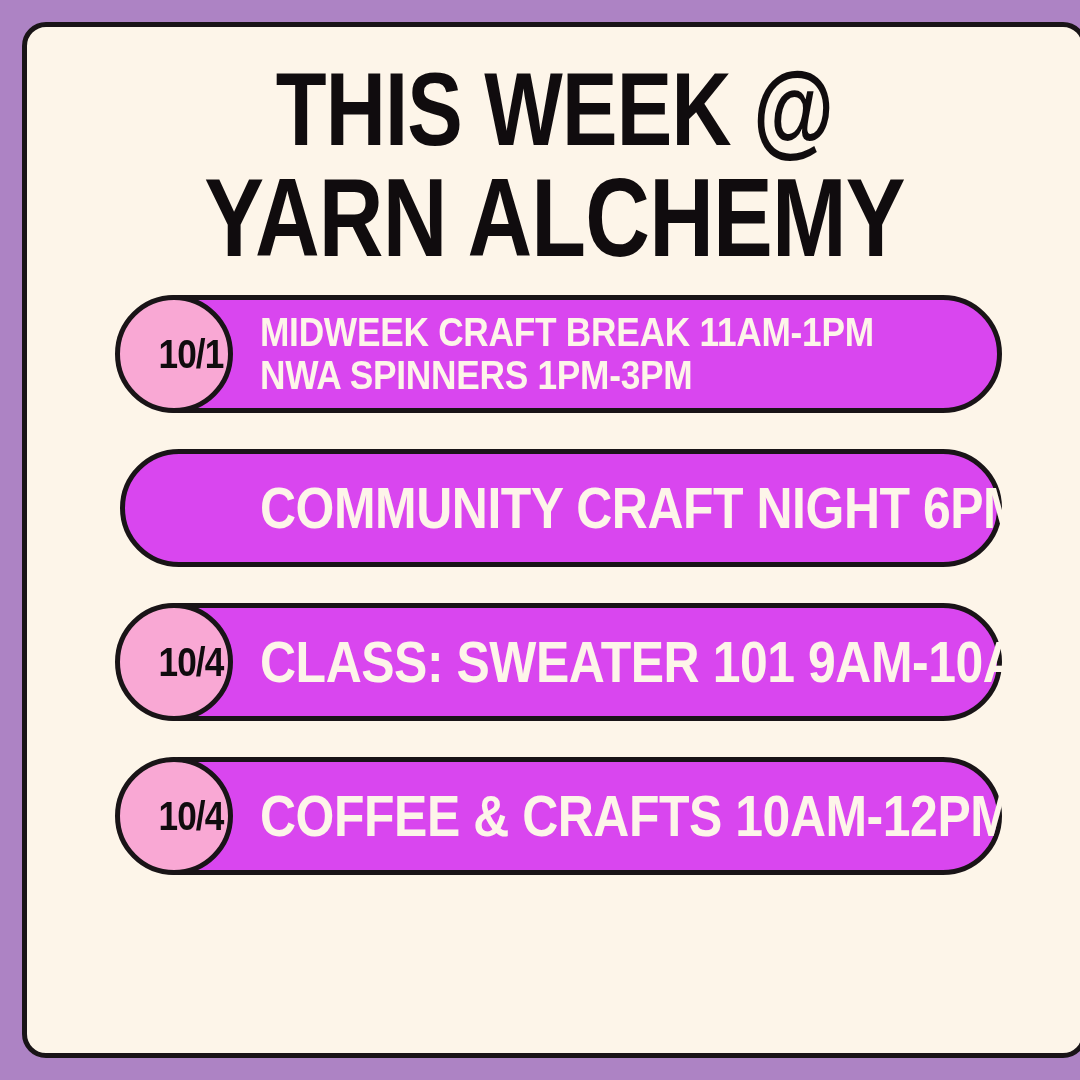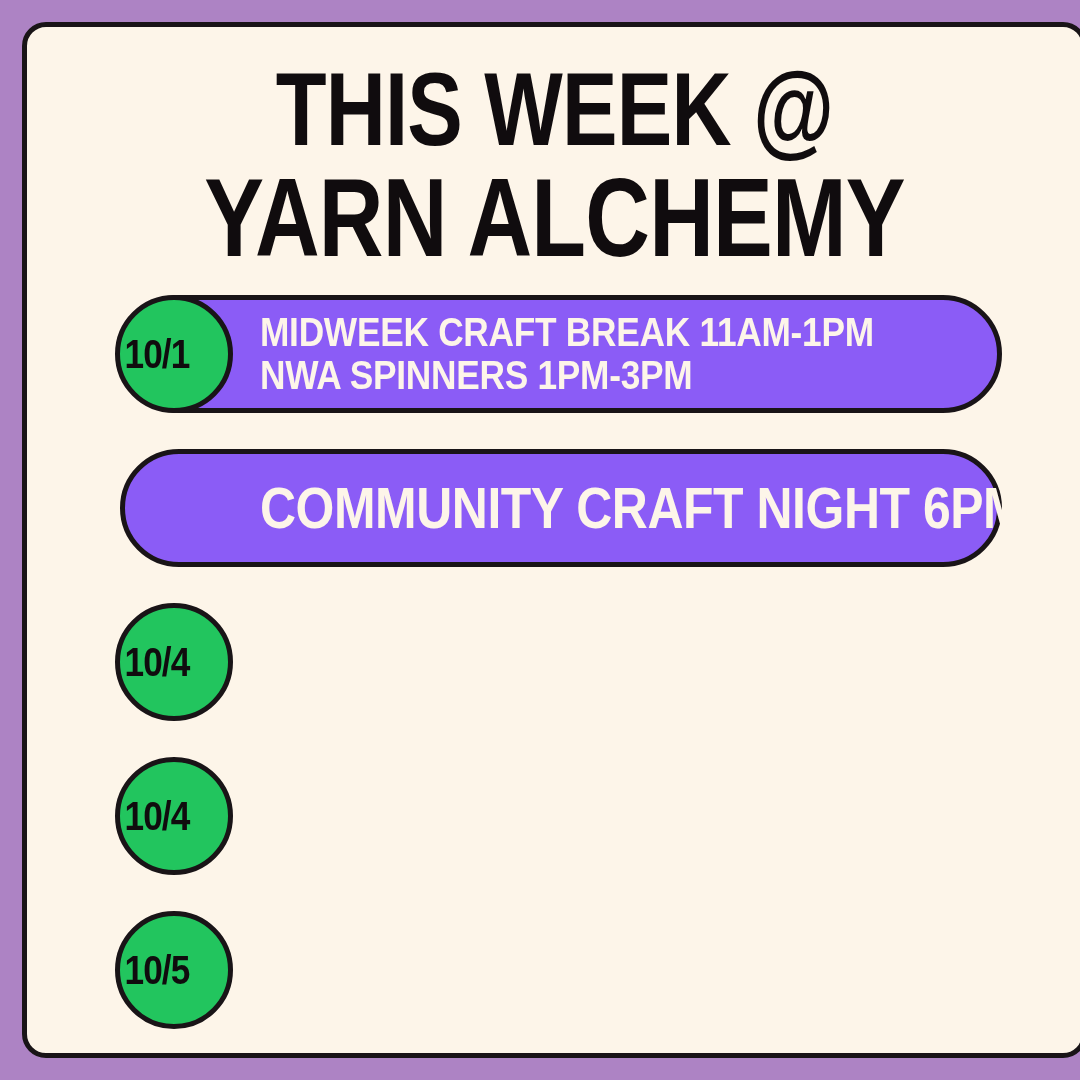--- a/index.html
+++ b/index.html
@@ -65,21 +65,21 @@
     margin-bottom: 36px;
   }
 
   .pill {
     position: absolute;
     left: 93px;
     top: 0;
     width: 882px;
     height: 118px;
     box-sizing: border-box;
-    background: #8b5cf6;
+    background: #d946ef;
     border: 5px solid #191417;
     border-radius: 59px;
     display: flex;
     align-items: center;
   }
 
   .pill-text {
     margin-left: 135px;
     padding-right: 24px;
     color: #fdf5e9;
@@ -103,26 +103,26 @@
     letter-spacing: -0.3px;
   }
 
   .date-badge {
     position: absolute;
     left: 88px;
     top: 0;
     width: 118px;
     height: 118px;
     box-sizing: border-box;
-    background: #22c55e;
+    background: #f9a8d4;
     border: 5px solid #191417;
     border-radius: 50%;
     display: flex;
     align-items: center;
-    justify-content: flex-start;
+    justify-content: flex-end;
     z-index: 3;
   }
   .date-badge span {
     color: #100c0e;
     font-family: "Liberation Sans", sans-serif;
     font-weight: bold;
     font-size: 40px;
     letter-spacing: -1px;
     transform: scaleX(0.88);
   }
@@ -153,31 +153,38 @@
 
     <div class="event-row">
       <div class="pill">
         <div class="pill-text single">
           <span class="line">COMMUNITY CRAFT NIGHT  6PM-8PM</span>
         </div>
       </div>
     </div>
 
     <div class="event-row">
+      <div class="pill">
+        <div class="pill-text single">
+          <span class="line">CLASS: SWEATER 101   9AM-10AM</span>
+        </div>
+      </div>
       <div class="date-badge">
         <span>10/4</span>
       </div>
     </div>
 
     <div class="event-row">
+      <div class="pill">
+        <div class="pill-text single">
+          <span class="line">COFFEE &amp; CRAFTS   10AM-12PM</span>
+        </div>
+      </div>
       <div class="date-badge">
         <span>10/4</span>
       </div>
     </div>
 
     <div class="event-row">
-      <div class="date-badge">
-        <span>10/5</span>
-      </div>
     </div>
 
   </div>
 </div>
 
 </body></html>

